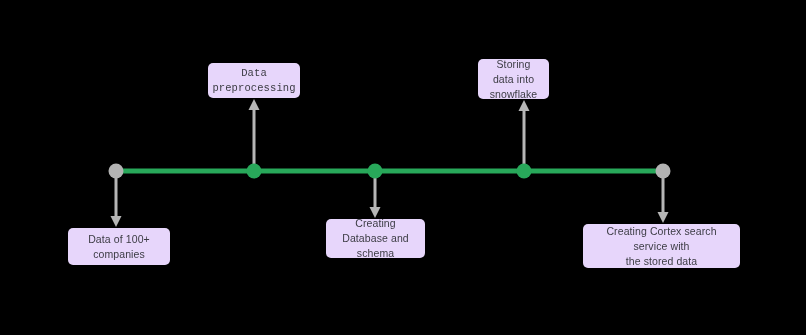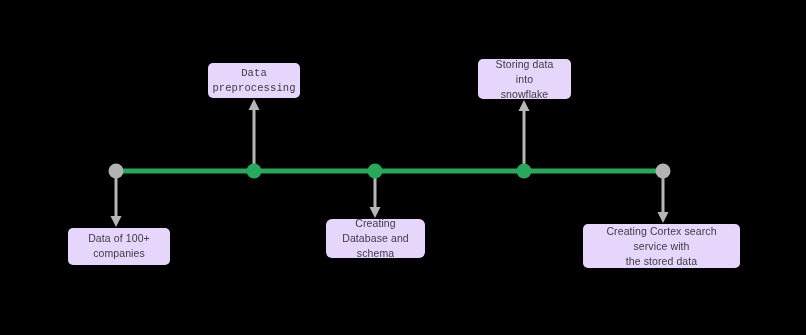--- a/index.html
+++ b/index.html
@@ -65,24 +65,24 @@
     <g id="node-group">
         <circle cx="116" cy="171" r="7.5" fill="#b3b3b3"></circle>
         <circle cx="254" cy="171" r="7.5" fill="#28a85a"></circle>
         <circle cx="375" cy="171" r="7.5" fill="#28a85a"></circle>
         <circle cx="524" cy="171" r="7.5" fill="#28a85a"></circle>
         <circle cx="663" cy="171" r="7.5" fill="#b3b3b3"></circle>
       </g>
   </svg>
 
   <div id="box-layer">
-      <div class="tl-box" style="left: 68px; top: 228px; width: 102px; height: 37px; align-items: flex-end;"><span>Data of 100+
+      <div class="tl-box" style="left: 68px; top: 228px; width: 102px; height: 37px;"><span>Data of 100+
 companies</span></div>
       <div class="tl-box" style="left: 208px; top: 63px; width: 92px; height: 35px; font-family: Liberation Mono, monospace;"><span>Data preprocessing</span></div>
-      <div class="tl-box" style="left: 326px; top: 219px; width: 99px; height: 39px; border-radius: 6px;"><span>Creating Database and
+      <div class="tl-box" style="left: 326px; top: 219px; width: 99px; height: 39px;"><span>Creating Database and
 schema</span></div>
-      <div class="tl-box" style="left: 478px; top: 59px; width: 93px; height: 40px;"><span>Storing data into
+      <div class="tl-box" style="left: 478px; top: 59px; width: 71px; height: 40px;"><span>Storing data into
 snowflake</span></div>
       <div class="tl-box" style="left: 583px; top: 224px; width: 157px; height: 44px;"><span>Creating Cortex search service with
 the stored data</span></div>
     </div>
 
 </div>
 
 </body></html>

